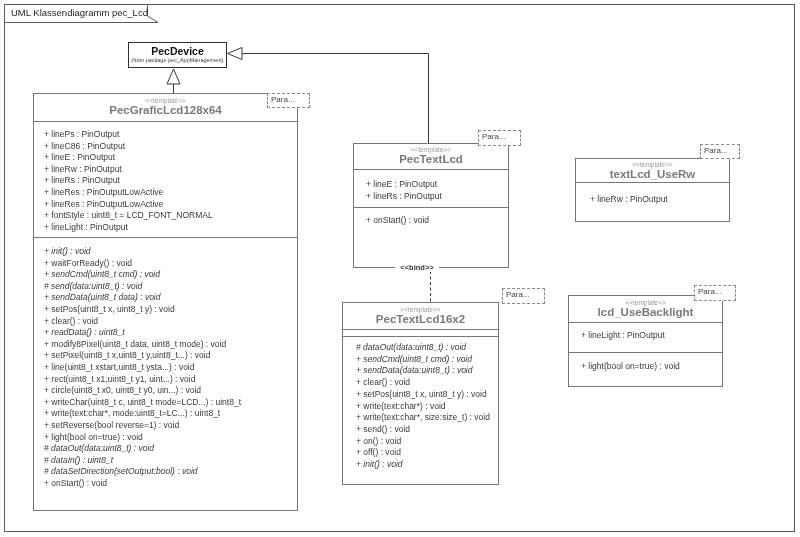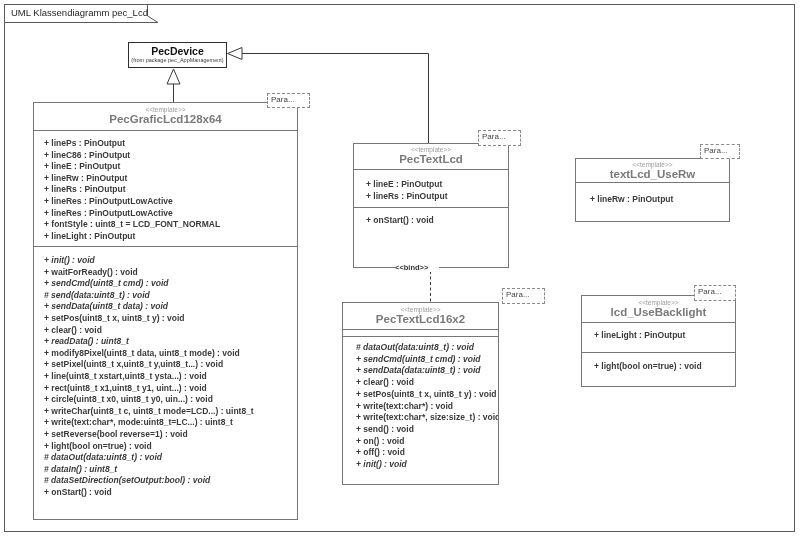--- a/index.html
+++ b/index.html
@@ -8,32 +8,32 @@
   .frame{position:absolute;left:4px;top:4px;width:789px;height:526px;
          border:1px solid #5a5a5a;z-index:0;}
   #overlay{position:absolute;left:0;top:0;width:800px;height:537px;z-index:1;pointer-events:none;}
   .frame-title{position:absolute;left:11px;top:7px;font-size:9.5px;color:#1f1f1f;z-index:6;}
 
   .cls{position:absolute;background:#fff;border:1px solid #767676;box-sizing:border-box;
        display:flex;flex-direction:column;z-index:2;}
   .head{text-align:center;box-sizing:border-box;}
   .stereo{font-size:6.5px;color:#9b9b9b;line-height:7px;margin-top:2px;}
   .cname{font-size:11.5px;font-weight:bold;color:#7a7a7a;line-height:13px;}
-  .comp{box-sizing:border-box;border-top:1px solid #767676;overflow:hidden;font-weight:bold;}
+  .comp{box-sizing:border-box;border-top:1px solid #767676;overflow:hidden;}
   .member{font-size:8.5px;color:#3a3a3a;line-height:11.6px;white-space:pre;}
   .it{font-style:italic;}
 
   
   #pecdevice{left:128px;top:42px;width:99px;height:26px;border:1px solid #2e2e2e;
              justify-content:center;}
   #pecdevice .devname{font-size:10.5px;font-weight:bold;color:#111;line-height:11px;text-align:center;}
   #pecdevice .devfrom{font-size:5.5px;color:#3c3c3c;line-height:7px;text-align:center;}
 
   
-  #grafic{left:33px;top:102px;width:265px;height:418px;}
+  #grafic{left:33px;top:93px;width:265px;height:418px;}
   #grafic .head{height:27px;padding-top:1px;}
   #grafic .attrs{height:116px;padding:7px 0 0 10px;}
   #grafic .methods{flex:1;padding:8px 0 0 10px;}
 
   
   #textlcd{left:353px;top:143px;width:156px;height:125px;}
   #textlcd .head{height:25px;}
   #textlcd .attrs{height:38px;padding:8px 0 0 12px;}
   #textlcd .attrs .member{line-height:12px;}
   #textlcd .methods{flex:1;padding:7px 0 0 12px;}
@@ -44,34 +44,34 @@
   #textlcd16x2 .attrs{height:7px;}
   #textlcd16x2 .methods{flex:1;padding:5px 0 0 13px;}
   #textlcd16x2 .methods .member{line-height:11.7px;}
 
   
   #userw{left:575px;top:158px;width:155px;height:64px;}
   #userw .head{height:23px;}
   #userw .attrs{flex:1;padding:11px 0 0 14px;}
 
   
-  #backlight{left:568px;top:295px;width:155px;height:92px;margin-left:13px;}
+  #backlight{left:568px;top:295px;width:155px;height:92px;}
   #backlight .head{height:26px;padding-top:1px;}
   #backlight .attrs{height:30px;padding:7px 0 0 12px;}
   #backlight .methods{flex:1;padding:8px 0 0 12px;}
 
   .para{position:absolute;background:#fff;border:1px dashed #8a8a8a;box-sizing:border-box;
         font-size:8px;color:#444;padding:1px 0 0 3px;z-index:5;overflow:hidden;}
   #para-grafic{left:267px;top:93px;width:43px;height:15px;}
   #para-textlcd{left:478px;top:130px;width:43px;height:16px;}
   #para-16x2{left:502px;top:288px;width:43px;height:16px;}
   #para-userw{left:700px;top:144px;width:40px;height:15px;}
   #para-backlight{left:694px;top:285px;width:42px;height:16px;}
 
-  .bind-label{position:absolute;left:395px;top:263px;width:44px;
+  .bind-label{position:absolute;left:395px;top:263px;width:44px;text-align:center;
               font-size:7.5px;font-weight:bold;color:#333;background:#fff;z-index:4;line-height:9px;}
 </style>
 </head>
 <body>
 
 <div id="canvas">
 
   <div class="frame"></div>
 
   <svg id="overlay" viewBox="0 0 800 537" xmlns="http://www.w3.org/2000/svg">

